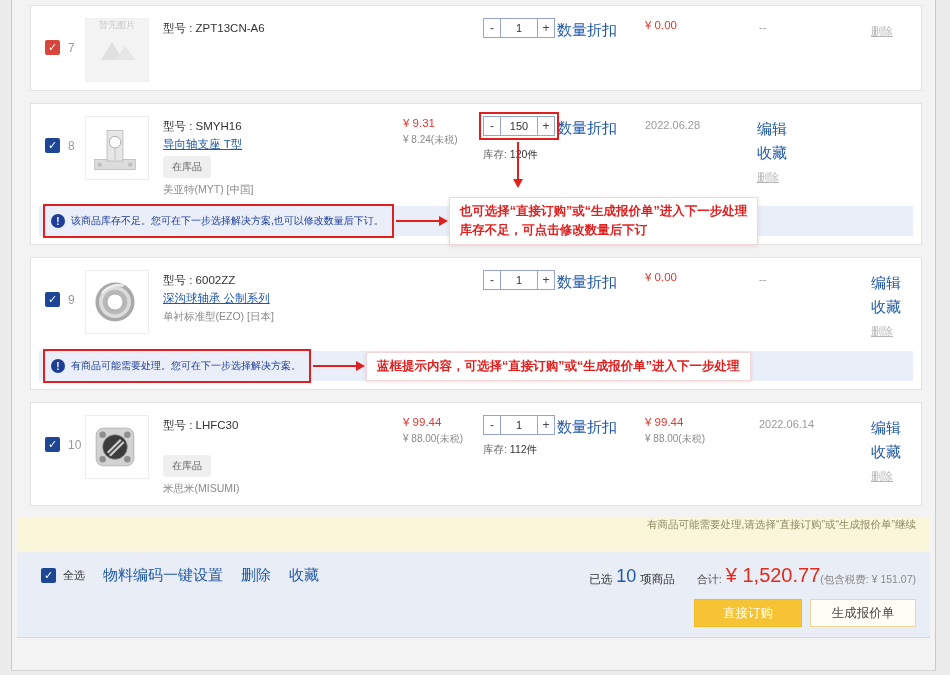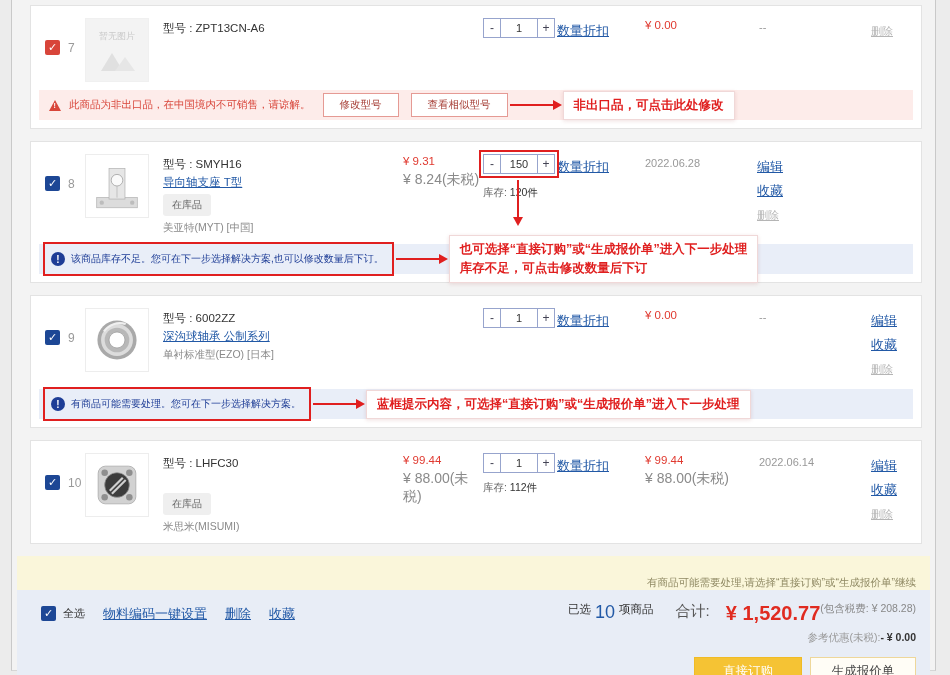--- a/index.html
+++ b/index.html
@@ -18,42 +18,42 @@
   
   .card{margin:0 13px 12px 18px;background:#fff;border:1px solid #e3e3e3;position:relative;overflow:visible}
   .prow{display:flex;align-items:flex-start;padding:12px 14px 8px 14px}
   .col-sel{width:40px;flex:none;display:flex;align-items:center;gap:8px;padding-top:22px}
   .cb{width:15px;height:15px;border-radius:2px;display:flex;align-items:center;justify-content:center;
       color:#fff;font-size:11px;font-weight:bold;cursor:pointer;flex:none}
   .cb-blue{background:#1d4795}
   .cb-red{background:#d8453a}
   .idx{color:#999;font-size:12px}
   .thumb{width:62px;height:62px;flex:none;border:1px solid #ededed;background:#fff;margin-right:14px;
-         display:flex;align-items:center;justify-content:center;overflow:hidden}
+         display:flex;align-items:center;overflow:hidden}
   .thumb-ph{background:#f3f3f3;border:1px solid #f0f0f0;flex-direction:column}
   .ph-txt{font-size:9px;color:#c9c9c9;margin-bottom:2px}
   .col-info{width:240px;flex:none;font-size:11px;line-height:18px;padding-top:1px}
   .model{color:#333;font-size:11.5px}
   .pname{color:#2259a6;text-decoration:underline;font-size:11.5px;cursor:pointer;display:inline-block}
   .badge{display:inline-block;background:#efefef;color:#666;font-size:10px;padding:2px 9px;border-radius:3px;margin:3px 0 2px}
   .maker{color:#8a8a8a;font-size:10.5px}
   .col-unit{width:80px;flex:none;font-size:11.5px;padding-top:1px}
   .price-red{color:#e0392f;font-size:11.5px}
-  .price-tax{color:#8a8a8a;font-size:14px;margin-top:4px}
+  .price-tax{color:#8a8a8a;font-size:10px;margin-top:4px}
   .col-qty{width:74px;flex:none;position:relative}
   .stepper{display:inline-flex;height:20px;background:#fff}
   .st-btn{width:18px;box-sizing:border-box;border:1px solid #97a4cd;background:#fff;color:#445;
           display:flex;align-items:center;justify-content:center;font-size:12px;cursor:pointer}
   .st-val{width:36px;box-sizing:border-box;border-top:1px solid #97a4cd;border-bottom:1px solid #97a4cd;
           display:flex;align-items:center;justify-content:center;font-size:11px;color:#333}
   .qty-hl{display:inline-flex;border:2px solid #e01f1f;padding:2px;margin:-4px 0 0 -4px;background:#fff}
   .stock{font-size:10.5px;color:#666;margin-top:8px;white-space:nowrap}
   .stock b{color:#333;font-weight:normal}
   .col-disc{width:88px;flex:none;padding-top:3px}
-  .lnk{color:#2259a6;text-decoration:underline;font-size:13px;cursor:pointer}
+  .lnk{color:#2259a6;font-size:15px;cursor:pointer}
   .col-total{width:114px;flex:none;padding-top:1px}
   .col-date{width:112px;flex:none;color:#999;font-size:11px;padding-top:3px}
   .col-act{flex:1;font-size:11px;line-height:24px;padding-top:1px}
   .col-act .lnk{display:block;width:max-content}
   .lnk-muted{color:#b5b5b5;text-decoration:underline;font-size:11px;cursor:pointer;display:block;width:max-content}
   
   .warnbar{height:30px;background:#fdecea;margin:0 8px 8px;display:flex;align-items:center;
            padding:0 10px;font-size:10.5px;color:#d8453a;position:relative;overflow:visible}
   .tri{width:0;height:0;border-left:6px solid transparent;border-right:6px solid transparent;
        border-bottom:11px solid #d8453a;margin-right:8px;position:relative;flex:none}
@@ -71,32 +71,32 @@
   .arrow-h{width:44px;height:2px;background:#e01f1f;margin-left:2px;position:relative;flex:none}
   .arrow-h::after{content:"";position:absolute;right:-8px;top:-4px;
                   border-left:9px solid #e01f1f;border-top:5px solid transparent;border-bottom:5px solid transparent}
   .arrow-v{position:absolute;left:34px;top:26px;width:2px;height:38px;background:#e01f1f;z-index:4}
   .arrow-v::after{content:"";position:absolute;left:-4px;bottom:-8px;
                   border-top:9px solid #e01f1f;border-left:5px solid transparent;border-right:5px solid transparent}
   .callout{background:#fff;border:1px solid #f0d8d8;box-shadow:0 1px 4px rgba(150,40,40,.15);
            color:#e01f1f;font-weight:bold;font-size:12.5px;line-height:19px;
            padding:4px 10px;margin-left:9px;white-space:nowrap;z-index:3;flex:none}
   
-  .yellowbar{height:34px;margin:0 5px;background:#faf6da;display:flex;align-items:flex-end;justify-content:flex-end;
+  .yellowbar{height:34px;margin:0 5px;background:#faf6da;display:flex;align-items:flex-start;justify-content:flex-end;
              padding:0 14px;font-size:10.5px;color:#8f8963;box-sizing:border-box}
   
   .footer{margin:0 5px;background:#e8edf6;border-bottom:1px solid #d8d8d8;padding:12px 14px 8px 24px;box-sizing:border-box}
   .f-row1{display:flex;align-items:center}
   .f-left{display:flex;align-items:center;gap:18px;font-size:11px}
   .f-left .all-label{color:#333;font-size:11px;margin-left:-11px}
-  .f-right{margin-left:auto;display:flex;align-items:flex-start;white-space:nowrap}
+  .f-right{margin-left:auto;display:flex;align-items:flex-end;white-space:nowrap}
   .sel-txt{font-size:11.5px;color:#333}
   .sel-count{font-size:18px;color:#2259a6;margin:0 4px}
-  .total-label{font-size:15px;color:#555;margin-left:22px;margin-right:16px}
-  .total-val{font-size:20px;font-weight:bold;color:#e02b20}
+  .total-label{font-size:11px;color:#555;margin-left:22px;margin-right:4px}
+  .total-val{font-size:20px;font-weight:normal;color:#e02b20}
   .total-note{font-size:10.5px;color:#888}
   .f-row2{text-align:right;font-size:10.5px;color:#999;margin-top:6px}
   .f-row2 b{color:#333}
   .f-row3{display:flex;justify-content:flex-end;gap:8px;margin-top:12px;padding-bottom:2px}
   .btn{height:28px;font-size:12.5px;display:flex;align-items:center;justify-content:center;cursor:pointer;box-sizing:border-box}
   .btn-gold{width:108px;background:#f5c334;border:1px solid #f0bb25;color:#fff}
   .btn-quote{width:106px;background:#fffdf6;border:1px solid #eed79a;color:#444}
 </style>
 </head>
 <body>
@@ -128,28 +128,20 @@
         </span>
       </div>
       <div class="col-disc"><span class="lnk">数量折扣</span></div>
       <div class="col-total">
           <div class="price-red">¥ 0.00</div>
         </div>
       <div class="col-date">--</div>
       <div class="col-act">
         <span class="lnk-muted">删除</span>
       </div>
-    </div>
-    <div class="warnbar">
-      <span class="tri"></span>
-      <span>此商品为非出口品，在中国境内不可销售，请谅解。</span>
-      <span class="warn-btn">修改型号</span>
-      <span class="warn-btn">查看相似型号</span>
-      <span class="arrow-h"></span>
-      <span class="callout">非出口品，可点击此处修改</span>
     </div>
   </div>
 
   <div class="card">
     <div class="prow">
       <div class="col-sel">
         <span class="cb cb-blue">✓</span>
         <span class="idx">8</span>
       </div>
       <div class="thumb">
@@ -316,25 +308,22 @@
         <span class="lnk">物料编码一键设置</span>
         <span class="lnk">删除</span>
         <span class="lnk">收藏</span>
       </div>
       <div class="f-right">
         <span class="sel-txt">已选</span>
         <span class="sel-count">10</span>
         <span class="sel-txt">项商品</span>
         <span class="total-label">合计:</span>
         <span class="total-val">¥ 1,520.77</span>
-        <span class="total-note">(包含税费: ¥ 208.28)</span>
-      </div>
-    </div>
-    <div class="f-row2">
-      <span>参考优惠(未税):</span><b>- ¥ 0.00</b>
+        <span class="total-note">(包含税费: ¥ 151.07)</span>
+      </div>
     </div>
     <div class="f-row3">
       <div class="btn btn-gold">直接订购</div>
       <div class="btn btn-quote">生成报价单</div>
     </div>
   </div>
 
 </div>
 
 </body></html>

